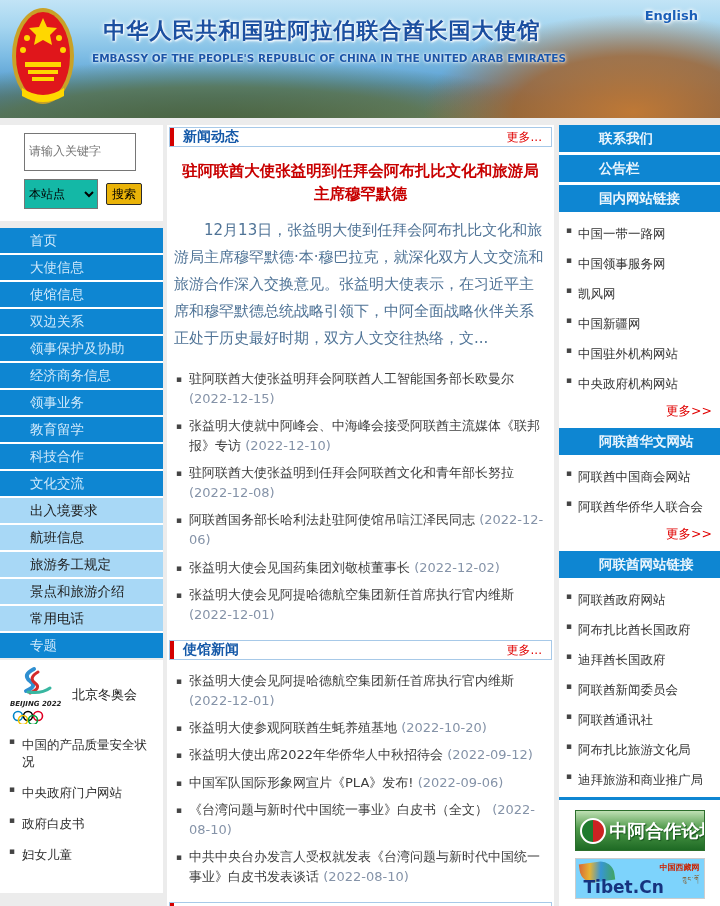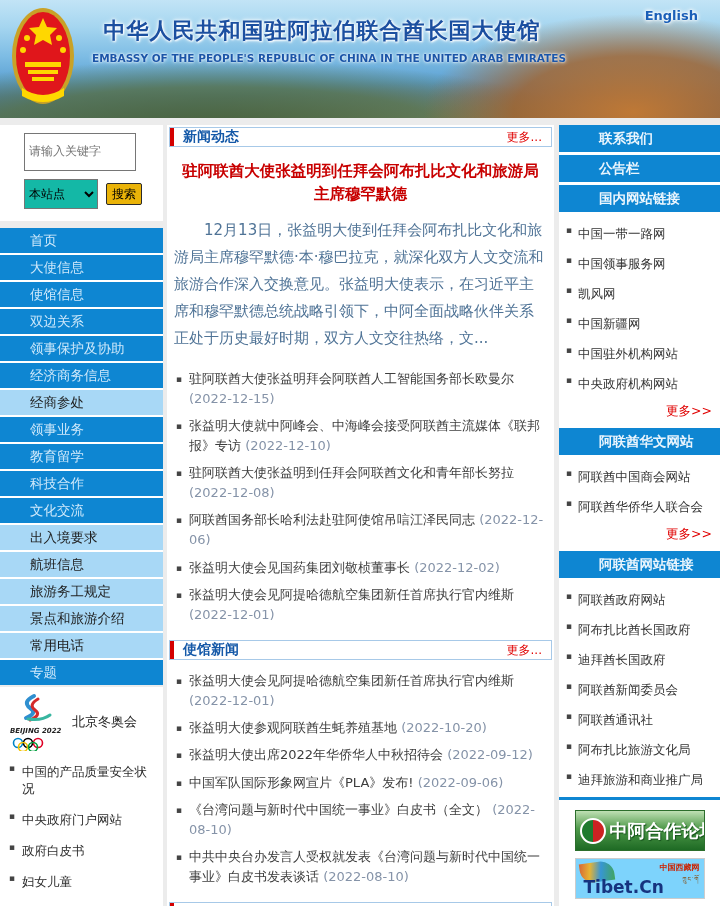--- a/index.html
+++ b/index.html
@@ -131,21 +131,20 @@
         <button class="search-btn">搜索</button>
       </div>
     </div>
     <nav class="left-nav" id="left-nav">
         <div class="nav-item dark">首页</div>
         <div class="nav-item dark">大使信息</div>
         <div class="nav-item dark">使馆信息</div>
         <div class="nav-item dark">双边关系</div>
         <div class="nav-item dark">领事保护及协助</div>
         <div class="nav-item dark">经济商务信息</div>
-        <div class="nav-item light">经商参处</div>
         <div class="nav-item dark">领事业务</div>
         <div class="nav-item dark">教育留学</div>
         <div class="nav-item dark">科技合作</div>
         <div class="nav-item dark">文化交流</div>
         <div class="nav-item light">出入境要求</div>
         <div class="nav-item light">航班信息</div>
         <div class="nav-item light">旅游务工规定</div>
         <div class="nav-item light">景点和旅游介绍</div>
         <div class="nav-item light">常用电话</div>
         <div class="nav-item dark">专题</div>

